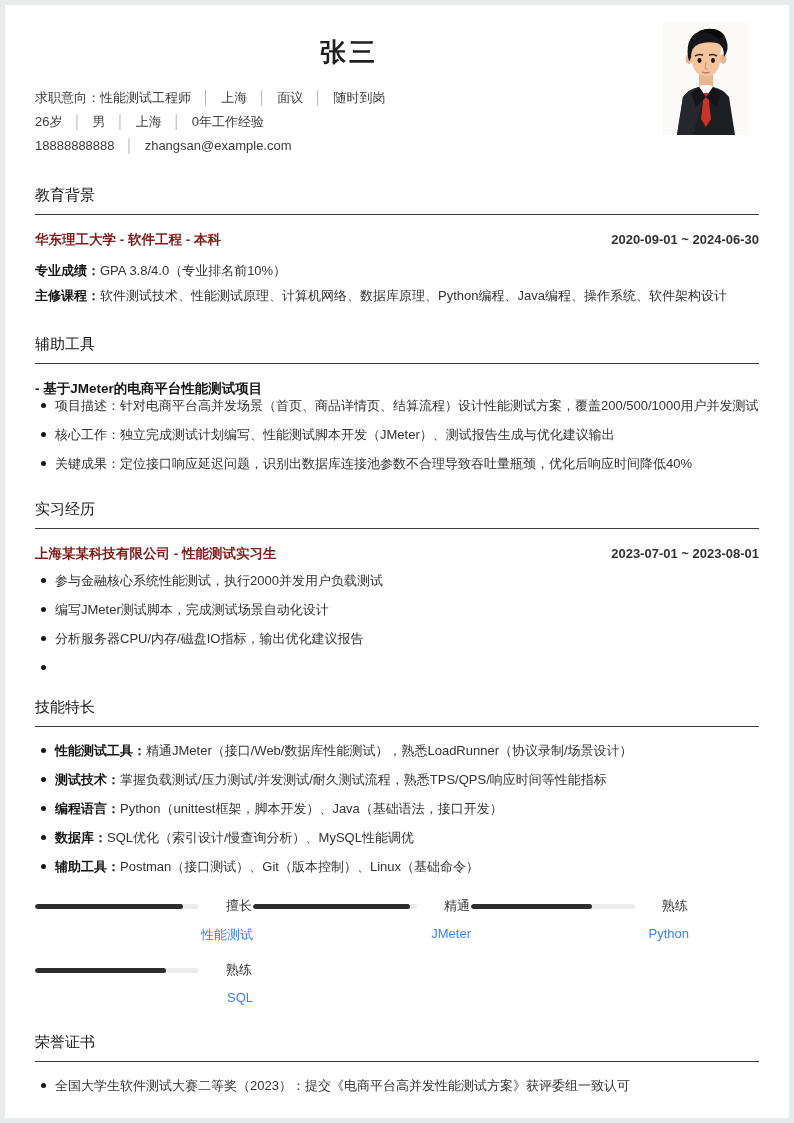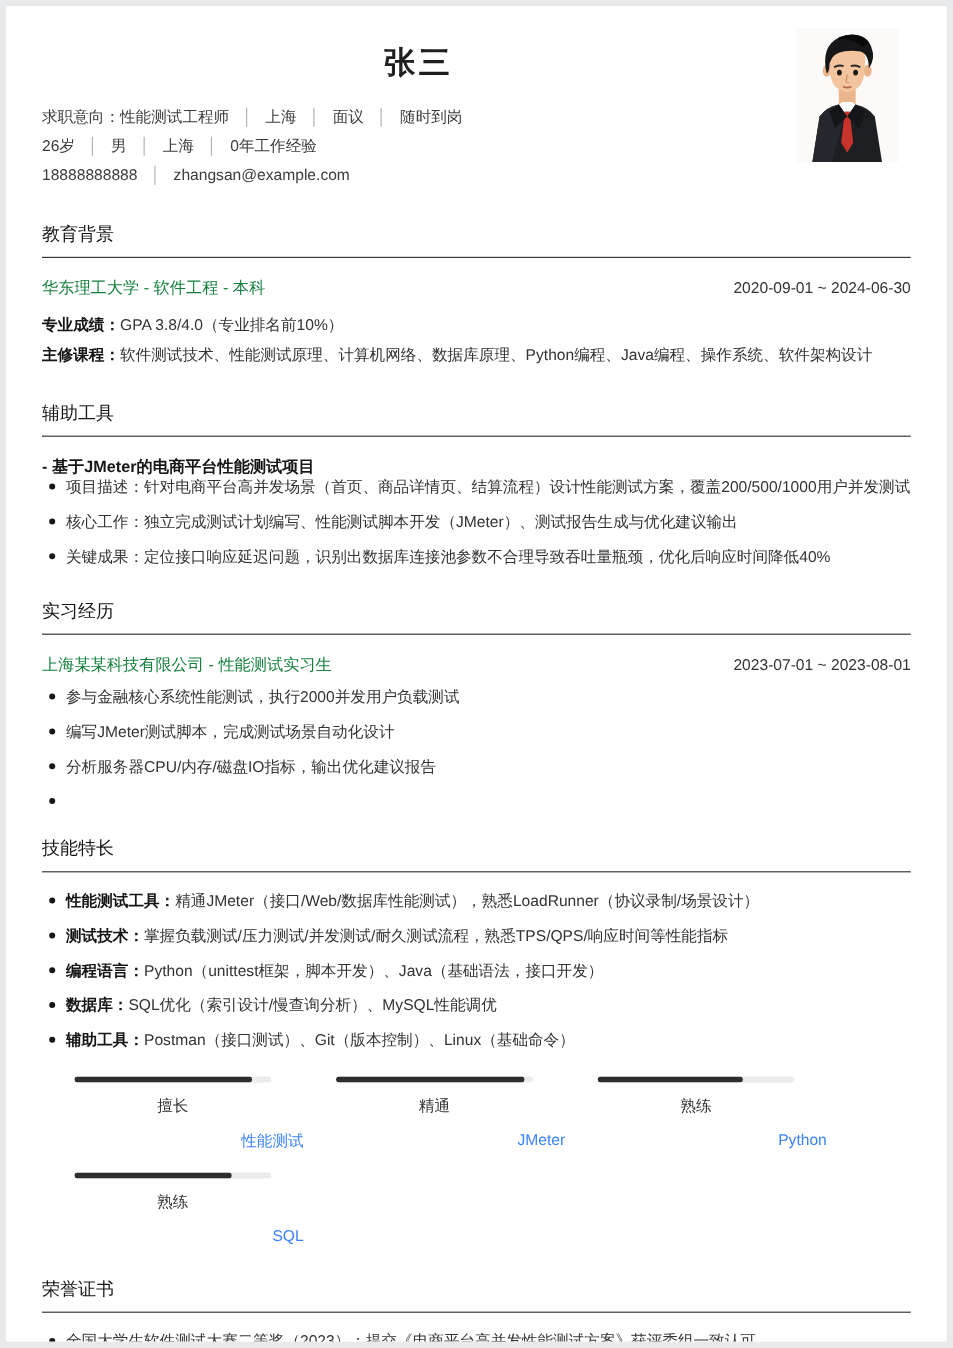--- a/index.html
+++ b/index.html
@@ -15,31 +15,31 @@
   .contact-line { font-size:13px; color:#3c3c3c; line-height:24px; display:flex; justify-content:flex-start; align-items:center; gap:11px; }
   .sep { color:#b0b0b0; font-size:13px; }
   .avatar-box { width:86px; height:112px; margin-right:10px; flex:0 0 auto; background:#fdfcfb; overflow:hidden; }
   
   .section { margin-top:28px; }
   .section-title {
     font-size:15px; font-weight:normal; color:#161616;
     padding-bottom:9px; border-bottom:1px solid #3a3a3a; margin-bottom:16px;
   }
   .row-split { display:flex; justify-content:space-between; align-items:baseline; margin-bottom:10px; }
-  .strong-line { font-size:13.5px; font-weight:normal; color:#15803d; }
-  .date { font-size:13px; color:#333; font-weight:normal; }
+  .strong-line { font-size:13.5px; font-weight:bold; color:#7f1d1d; }
+  .date { font-size:13px; color:#333; font-weight:bold; }
   .kv-line { font-size:13px; color:#333; line-height:23px; margin-bottom:2px; }
   .kv-label { font-weight:bold; color:#161616; }
   .bullet-list { list-style:none; }
   .bullet-item { font-size:13px; color:#333; line-height:16px; margin-bottom:13px; display:flex; }
   .dot { flex:0 0 auto; width:5px; height:5px; border-radius:50%; background:#161616; margin:5px 9px 0 6px; }
   .proj-name { font-size:13.5px; font-weight:bold; color:#161616; margin-bottom:0; }
   
   .bars-grid { display:grid; grid-template-columns:218px 218px 218px; row-gap:17px; margin-top:22px; }
-  .bar-row { display:flex; align-items:center; gap:11px;flex-direction:column; }
+  .bar-row { display:flex; align-items:center; gap:27px; }
   .bar-track { width:164px; height:5px; background:#ebebeb; border-radius:3px; overflow:hidden; }
   .bar-fill { height:5px; background:#2e2e2e; border-radius:3px; }
   .bar-level { font-size:13px; color:#333; }
   .bar-name { font-size:13px; color:#3b82f6; margin-top:11px;text-align:right; }
 </style>
 </head>
 <body>
 
 <div class="page">
 

